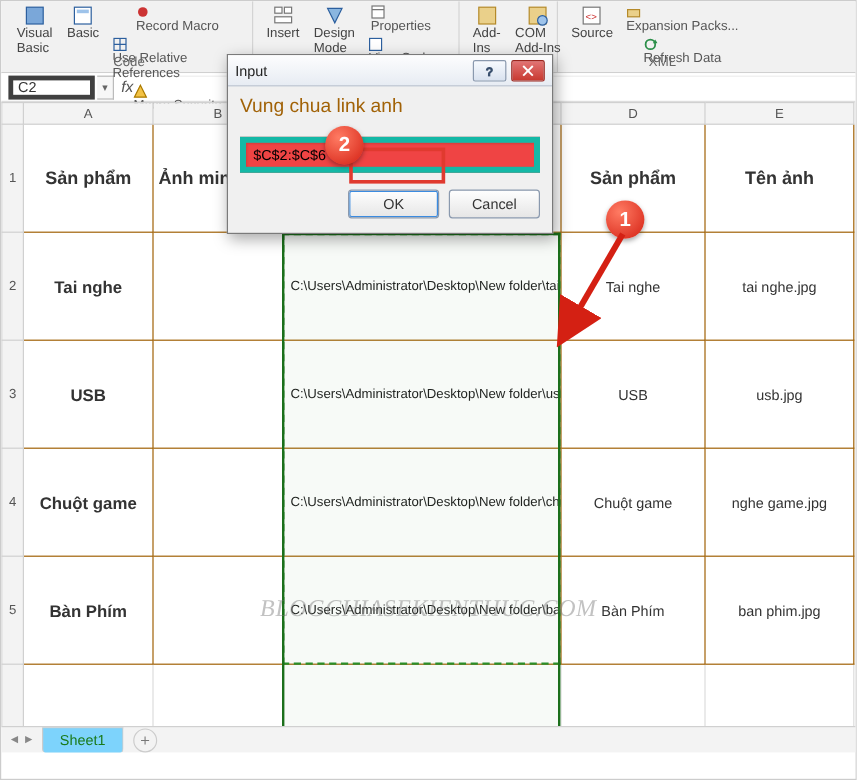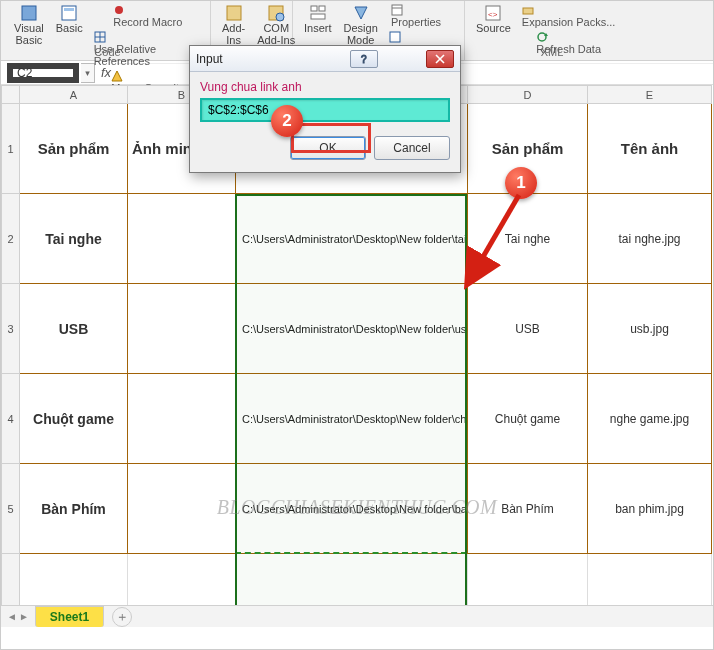--- a/index.html
+++ b/index.html
@@ -6,58 +6,58 @@
   html,body { margin:0; padding:0; font-family: "Segoe UI", Tahoma, sans-serif; font-size:12px; color:#333; background:#fff; }
   .root { width:714px; height:650px; position:relative; overflow:hidden; border:1px solid #ccc;}
   
   .ribbon { height:60px; background:#f1f1f1; display:flex; align-items:flex-start; padding:0 4px; gap:2px; border-bottom:1px solid #d0d0d0;}
   .rgrp { display:flex; flex-direction:column; height:100%; position:relative; padding:2px 6px;}
   .rgrp-sep { border-right:1px solid #d4d4d4;}
   .rgrp-title { position:absolute; left:0; right:0; bottom:0; text-align:center; font-size:11px; color:#666; padding:2px 0;}
   .ritems { display:flex; gap:6px; align-items:flex-start;}
   .ritem { display:flex; flex-direction:column; align-items:center; gap:1px; padding:1px 3px; cursor:default;}
   .ritem-sm { flex-direction:row; gap:4px; align-items:center; padding:1px 2px; font-size:11px; color:#555;}
-  .ritem .lbl { font-size:11px; color:#444; text-align:center; line-height:1.05;}
+  .ritem .lbl { font-size:11px; color:#444; text-align:left; line-height:1.05;}
   svg { display:block; }
   .col-items { display:flex; flex-direction:column; gap:1px;align-items:center;}
   
   .fxrow { height:24px; display:flex; align-items:center; border-bottom:1px solid #ddd; background:#fff;}
-  .namebox { width:72px; height:20px; border:6px solid #404040; margin:0 2px 0 6px; display:flex; align-items:center; padding:0 4px; font-size:12px; background:#fff;}
+  .namebox { width:72px; height:20px; border:4px solid #404040; margin:0 2px 0 6px; display:flex; align-items:center; padding:0 4px; font-size:12px; background:#fff;}
   .nbdrop { width:14px; height:20px; border:1px solid #bbb; border-left:none; display:flex; align-items:center; justify-content:center; font-size:9px; color:#666; background:#f7f7f7;}
   .fxicon { width:22px; display:flex; align-items:center; justify-content:center; font-style:italic; font-size:13px; color:#555;}
   .fxbar { flex:1; height:20px; border-top:1px solid #eee;}
   
   .gridarea { position:relative; overflow:hidden; }
   table.sheet { border-collapse:collapse; table-layout:fixed; width:710px; }
   .colheads th { background:#f3f3f3; border:1px solid #d0d0d0; font-weight:normal; color:#555; height:18px; font-size:11px;}
   .rowhead { background:#f3f3f3; border:1px solid #d0d0d0; text-align:center; color:#555; font-size:11px; width:18px;}
   td.cell { border:1px solid #a16207; height:90px; padding:4px; font-size:12px; text-align:center; vertical-align:middle; overflow:hidden; white-space:nowrap;}
   tr.hdrrow td.cell { font-weight:bold; font-size:15px; }
   td.path { font-size:11px; color:#222; text-align:left; padding-left:6px; white-space:nowrap;}
   .marching { position:absolute; border:2px dashed #2a8f2a; pointer-events:none;}
   .selrange { position:absolute; border:2px solid #1b6f1b; background:rgba(40,140,40,0.04); pointer-events:none;}
   
   .tabs { position:absolute; left:0; right:0; bottom:22px; height:22px; display:flex; align-items:center; background:#f3f3f3; border-top:1px solid #d0d0d0;}
   .tabnav { display:flex; gap:2px; padding:0 6px; color:#888;}
   .tabnav span { font-size:10px;}
-  .tab { padding:3px 14px; background:#fde047; border:1px solid #ccc; border-bottom:none; border-radius:0 0 3px 3px; font-weight:bold; font-size:12px; color:#1a7a1a;}
+  .tab { padding:3px 14px; background:#7dd3fc; border:1px solid #ccc; border-bottom:none; border-radius:0 0 3px 3px; font-weight:normal; font-size:12px; color:#1a7a1a;}
   .addtab { width:20px; height:20px; border:1px solid #ccc; border-radius:50%; display:flex; align-items:center; justify-content:center; margin-left:8px; color:#777; font-size:13px;}
   
   .status { position:absolute; left:0; right:0; bottom:0; height:22px; background:#0b6836; color:#fff; display:flex; align-items:center; padding:0 10px; font-size:11px; gap:14px;}
   
   .dialog { position:absolute; left:188px; top:44px; width:272px; background:#f0f0f0; border:1px solid #7a7a7a; box-shadow:2px 4px 12px rgba(0,0,0,0.35); }
-  .titlebar { height:26px; background:linear-gradient(#fdfdfe,#e7ecf3); display:flex; align-items:center; padding:0 6px; border-bottom:1px solid #bcc5d2;gap:44px;}
+  .titlebar { height:26px; background:linear-gradient(#fdfdfe,#e7ecf3); display:flex; align-items:center; padding:0 6px; border-bottom:1px solid #bcc5d2;}
   .titlebar .ttl { flex:1; font-size:12px; color:#222;}
   .winbtn { width:28px; height:18px; border:1px solid #8a99ae; border-radius:2px; display:flex; align-items:center; justify-content:center; margin-left:4px; background:linear-gradient(#f7fafe,#d9e2ef);}
   .winbtn.cls { background:linear-gradient(#e27474,#c83a31); border-color:#9a241d;}
   .winbtn svg { stroke:#39506e; }
   .winbtn.cls svg { stroke:#fff; }
   .dlgbody { padding:8px 10px 12px 10px; }
-  .dlglabel { font-size:12px; color:#be185d; margin-bottom:4px;}
-  .dlginput { width:100%; height:22px; border:2px solid #14b8a6; padding:10px 6px; font-size:12px; background:#5eead4; box-shadow:inset 1px 1px 2px rgba(0,0,0,0.12);}
+  .dlglabel { font-size:16px; color:#a16207; margin-bottom:16px;}
+  .dlginput { width:100%; height:22px; border:5px solid #14b8a6; padding:10px 6px; font-size:12px; background:#ef4444; box-shadow:inset 1px 1px 2px rgba(0,0,0,0.12);}
   .dlgbtns { display:flex; justify-content:flex-end; gap:8px; margin-top:14px;text-align:center;}
   .dbtn { width:76px; height:24px; border:1px solid #8a99ae; background:linear-gradient(#fefefe,#e6e6e6); border-radius:3px; font-size:12px; display:flex; align-items:center; justify-content:center;}
   .dbtn.primary { box-shadow:0 0 0 1px #3b8be0 inset;}
   .redbox { position:absolute; border:3px solid #e03a2f; pointer-events:none;}
   
   .callout { position:absolute; width:32px; height:32px; border-radius:50%; background:radial-gradient(circle at 35% 30%, #ff7b63, #d42013); color:#fff; display:flex; align-items:center; justify-content:center; font-weight:bold; font-size:17px; box-shadow:0 2px 4px rgba(0,0,0,0.35); pointer-events:none;}
   .arrow { position:absolute; pointer-events:none;}
   .watermark { position:absolute; left:0; right:0; top:495px; text-align:center; font-family:"Georgia", serif; font-style:italic; font-size:20px; color:rgba(120,120,120,0.45); letter-spacing:0.5px; pointer-events:none;}
 </style>
 </head>
@@ -101,40 +101,20 @@
             <svg width="12" height="12">
                 <polygon points="6,1 11,11 1,11" fill="#f3c244" stroke="#aa7a00"></polygon>
               </svg>
             <span>Macro Security</span>
           </div>
         </div>
       </div>
       <div class="rgrp-title">Code</div>
     </div>
 
-    <div class="rgrp rgrp-sep" style="width:80px">
-      <div class="ritems">
-        <div class="ritem">
-          <svg width="18" height="18">
-              <rect x="2" y="2" width="14" height="14" fill="#ead08a" stroke="#b58a2a"></rect>
-            </svg>
-          <span class="lbl" style="white-space:pre">Add-
-Ins</span>
-        </div>
-        <div class="ritem">
-          <svg width="18" height="18">
-              <rect x="2" y="2" width="14" height="14" fill="#ead08a" stroke="#b58a2a"></rect>
-              <circle cx="13" cy="13" r="4" fill="#9ec3ea" stroke="#2c5f9e"></circle>
-            </svg>
-          <span class="lbl" style="white-space:pre">COM
-Add-Ins</span>
-        </div>
-      </div>
-    </div>
-
     <div class="rgrp rgrp-sep" style="width:170px">
       <div class="ritems">
         <div class="ritem">
           <svg width="18" height="18">
               <rect x="2" y="2" width="6" height="5" fill="#fff" stroke="#777"></rect>
               <rect x="10" y="2" width="6" height="5" fill="#fff" stroke="#777"></rect>
               <rect x="2" y="10" width="14" height="5" fill="#fff" stroke="#777"></rect>
             </svg>
           <span class="lbl">Insert</span>
         </div>
@@ -159,20 +139,40 @@
               </svg>
             <span>View Code</span>
           </div>
           <div class="ritem-sm">
             <svg width="12" height="12">
                 <rect x="1" y="1" width="10" height="10" fill="#eee" stroke="#777"></rect>
                 <polygon points="4,3 9,6 4,9" fill="#3a9a3a"></polygon>
               </svg>
             <span>Run Dialog</span>
           </div>
+        </div>
+      </div>
+    </div>
+
+    <div class="rgrp rgrp-sep" style="width:80px">
+      <div class="ritems">
+        <div class="ritem">
+          <svg width="18" height="18">
+              <rect x="2" y="2" width="14" height="14" fill="#ead08a" stroke="#b58a2a"></rect>
+            </svg>
+          <span class="lbl" style="white-space:pre">Add-
+Ins</span>
+        </div>
+        <div class="ritem">
+          <svg width="18" height="18">
+              <rect x="2" y="2" width="14" height="14" fill="#ead08a" stroke="#b58a2a"></rect>
+              <circle cx="13" cy="13" r="4" fill="#9ec3ea" stroke="#2c5f9e"></circle>
+            </svg>
+          <span class="lbl" style="white-space:pre">COM
+Add-Ins</span>
         </div>
       </div>
     </div>
 
     <div class="rgrp" style="width:170px">
       <div class="ritems">
         <div class="ritem">
           <svg width="18" height="18">
               <rect x="2" y="2" width="14" height="14" fill="#fff" stroke="#777"></rect>
               <text x="4" y="13" font-size="8" fill="#c33">&lt;&gt;</text>

